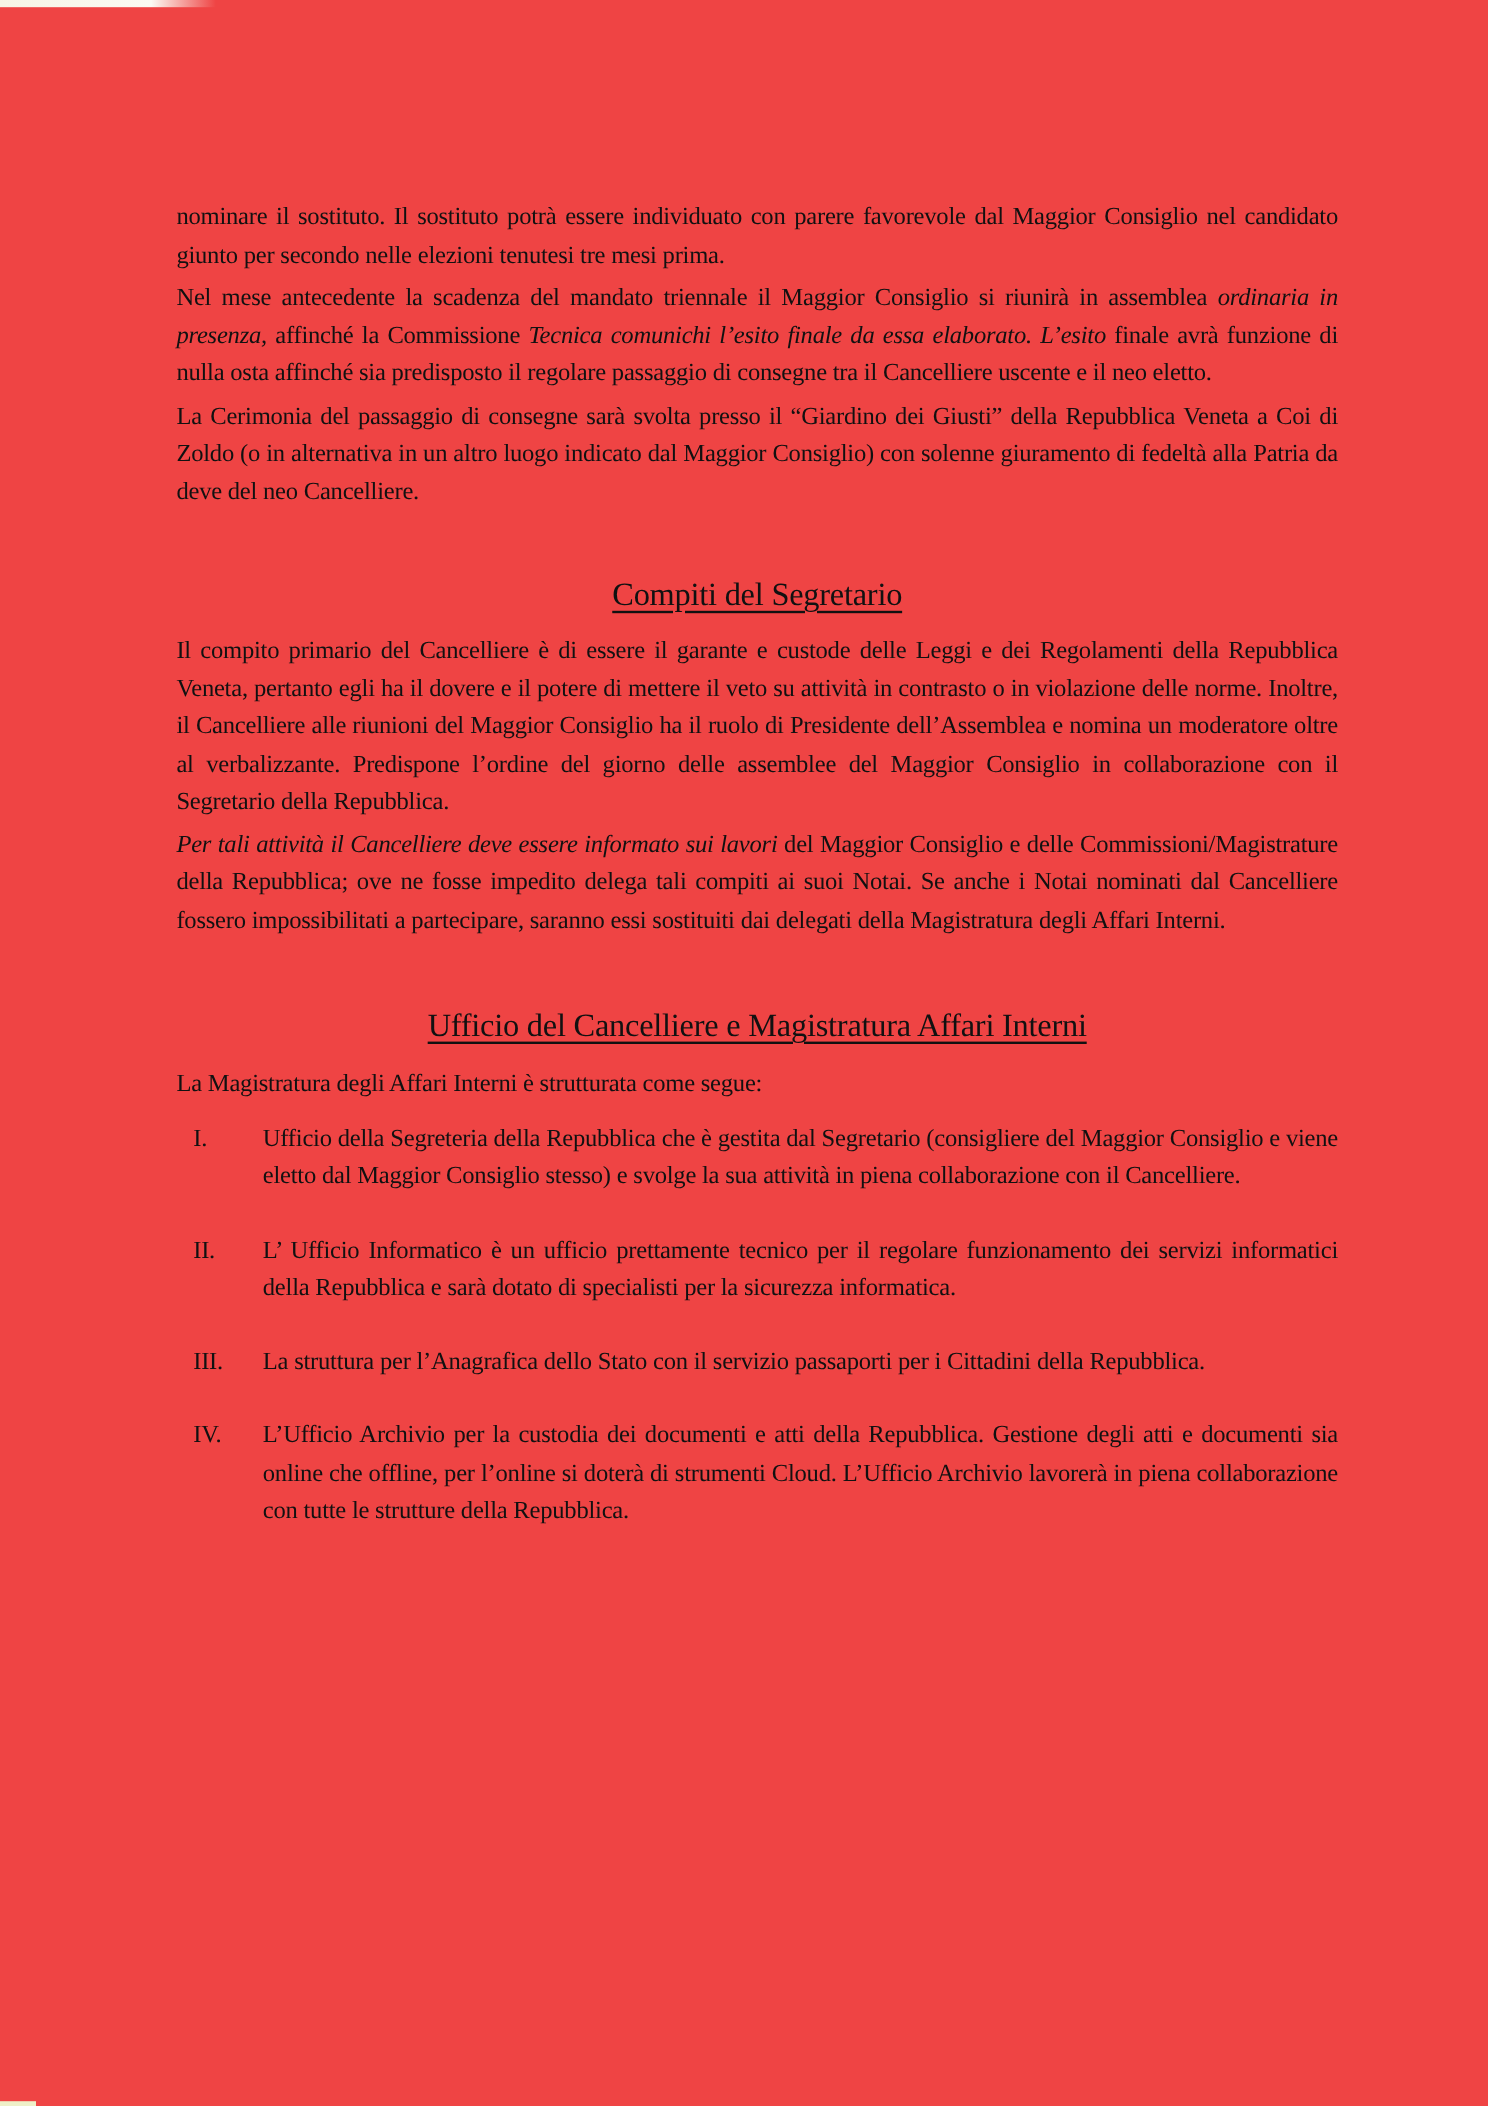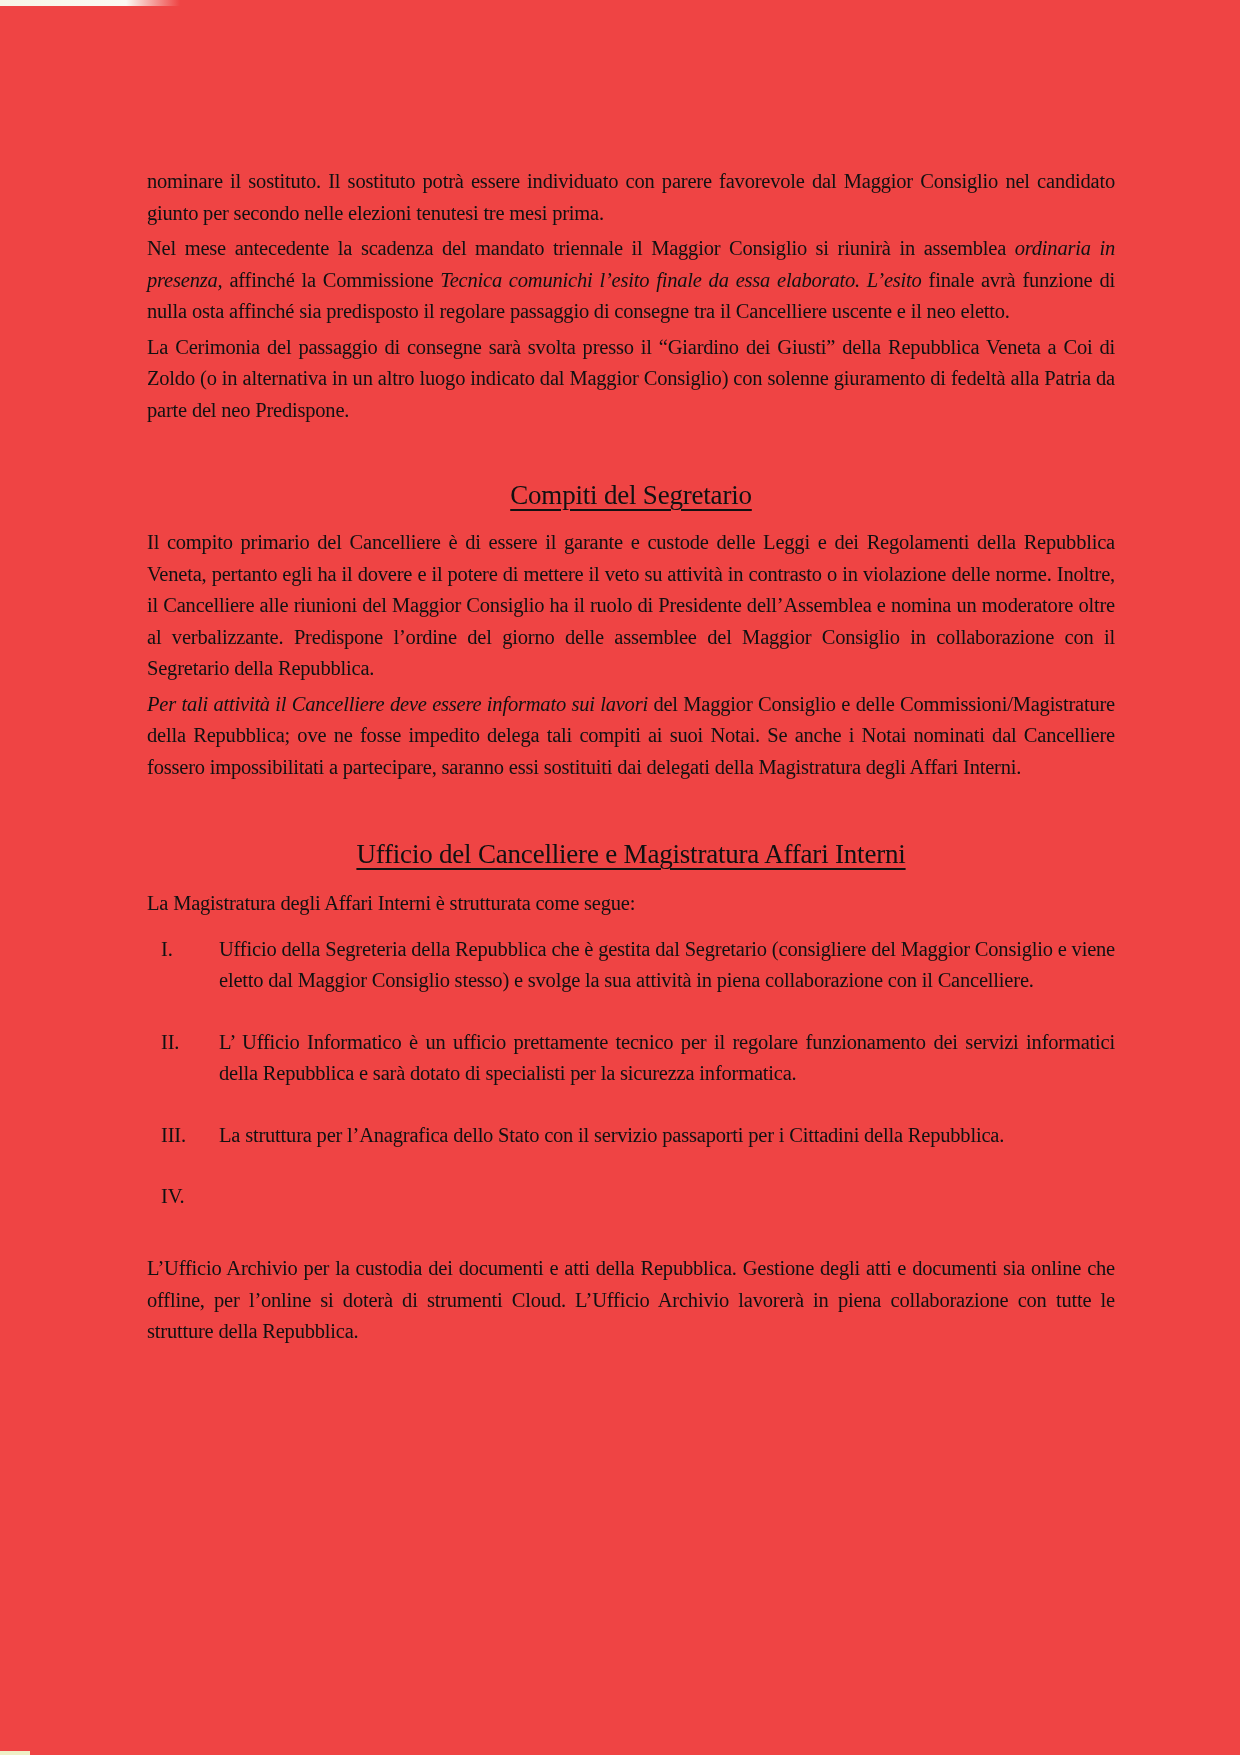--- a/index.html
+++ b/index.html
@@ -90,21 +90,21 @@
   <div class="scan-edge-bottom"></div>
 
   <div class="content">
 
     <p class="para first">nominare il sostituto. Il sostituto potrà essere individuato con parere favorevole dal Maggior Consiglio nel candidato giunto per secondo nelle elezioni tenutesi tre mesi prima.</p>
 
     <p class="para">
       <span>Nel mese antecedente la scadenza del mandato triennale il Maggior Consiglio si riunirà in assemblea </span><span class="italic">ordinaria in presenza,</span><span> affinché la Commissione </span><span class="italic">Tecnica comunichi l’esito finale da essa elaborato. L’esito</span><span> finale avrà funzione di nulla osta affinché sia predisposto il regolare passaggio di consegne tra il Cancelliere uscente e il neo eletto.</span>
     </p>
 
-    <p class="para">La Cerimonia del passaggio di consegne sarà svolta presso il “Giardino dei Giusti” della Repubblica Veneta a Coi di Zoldo (o in alternativa in un altro luogo indicato dal Maggior Consiglio) con solenne giuramento di fedeltà alla Patria da parte del neo Predispone.</p>
+    <p class="para">La Cerimonia del passaggio di consegne sarà svolta presso il “Giardino dei Giusti” della Repubblica Veneta a Coi di Zoldo (o in alternativa in un altro luogo indicato dal Maggior Consiglio) con solenne giuramento di fedeltà alla Patria da deve del neo Cancelliere.</p>
 
     <h2 class="section-title" style="margin-top:54px;">Compiti del Segretario</h2>
 
     <p class="para" style="margin-top:16px;">Il compito primario del Cancelliere è di essere il garante e custode delle Leggi e dei Regolamenti della Repubblica Veneta, pertanto egli ha il dovere e il potere di mettere il veto su attività in contrasto o in violazione delle norme. Inoltre, il Cancelliere alle riunioni del Maggior Consiglio ha il ruolo di Presidente dell’Assemblea e nomina un moderatore oltre al verbalizzante. Predispone l’ordine del giorno delle assemblee del Maggior Consiglio in collaborazione con il Segretario della Repubblica.</p>
 
     <p class="para">
       <span class="italic">Per tali attività il Cancelliere deve essere informato sui lavori</span><span> del Maggior Consiglio e delle Commissioni/Magistrature della Repubblica; ove ne fosse impedito delega tali compiti ai suoi Notai. Se anche i Notai nominati dal Cancelliere fossero impossibilitati a partecipare, saranno essi sostituiti dai delegati della Magistratura degli Affari Interni.</span>
     </p>
 
     <h2 class="section-title" style="margin-top:56px;">Ufficio del Cancelliere e Magistratura Affari Interni</h2>
@@ -117,20 +117,20 @@
         <span class="roman-text">Ufficio della Segreteria della Repubblica che è gestita dal Segretario (consigliere del Maggior Consiglio e viene eletto dal Maggior Consiglio stesso) e svolge la sua attività in piena collaborazione con il Cancelliere.</span>
       </li>
       <li class="roman-item" style="margin-top:30px;">
         <span class="roman-num">II.</span>
         <span class="roman-text">L’ Ufficio Informatico è un ufficio prettamente tecnico per il regolare funzionamento dei servizi informatici della Repubblica e sarà dotato di specialisti per la sicurezza informatica.</span>
       </li>
       <li class="roman-item" style="margin-top:30px;">
         <span class="roman-num">III.</span>
         <span class="roman-text">La struttura per l’Anagrafica dello Stato con il servizio passaporti per i Cittadini della Repubblica.</span>
       </li>
-      <li class="roman-item" style="margin-top:30px;flex-direction:column;">
+      <li class="roman-item" style="margin-top:30px;">
         <span class="roman-num">IV.</span>
         <span class="roman-text">L’Ufficio Archivio per la custodia dei documenti e atti della Repubblica. Gestione degli atti e documenti sia online che offline, per l’online si doterà di strumenti Cloud. L’Ufficio Archivio lavorerà in piena collaborazione con tutte le strutture della Repubblica.</span>
       </li>
     </ul>
 
   </div>
 </div>
 
 </body></html>

